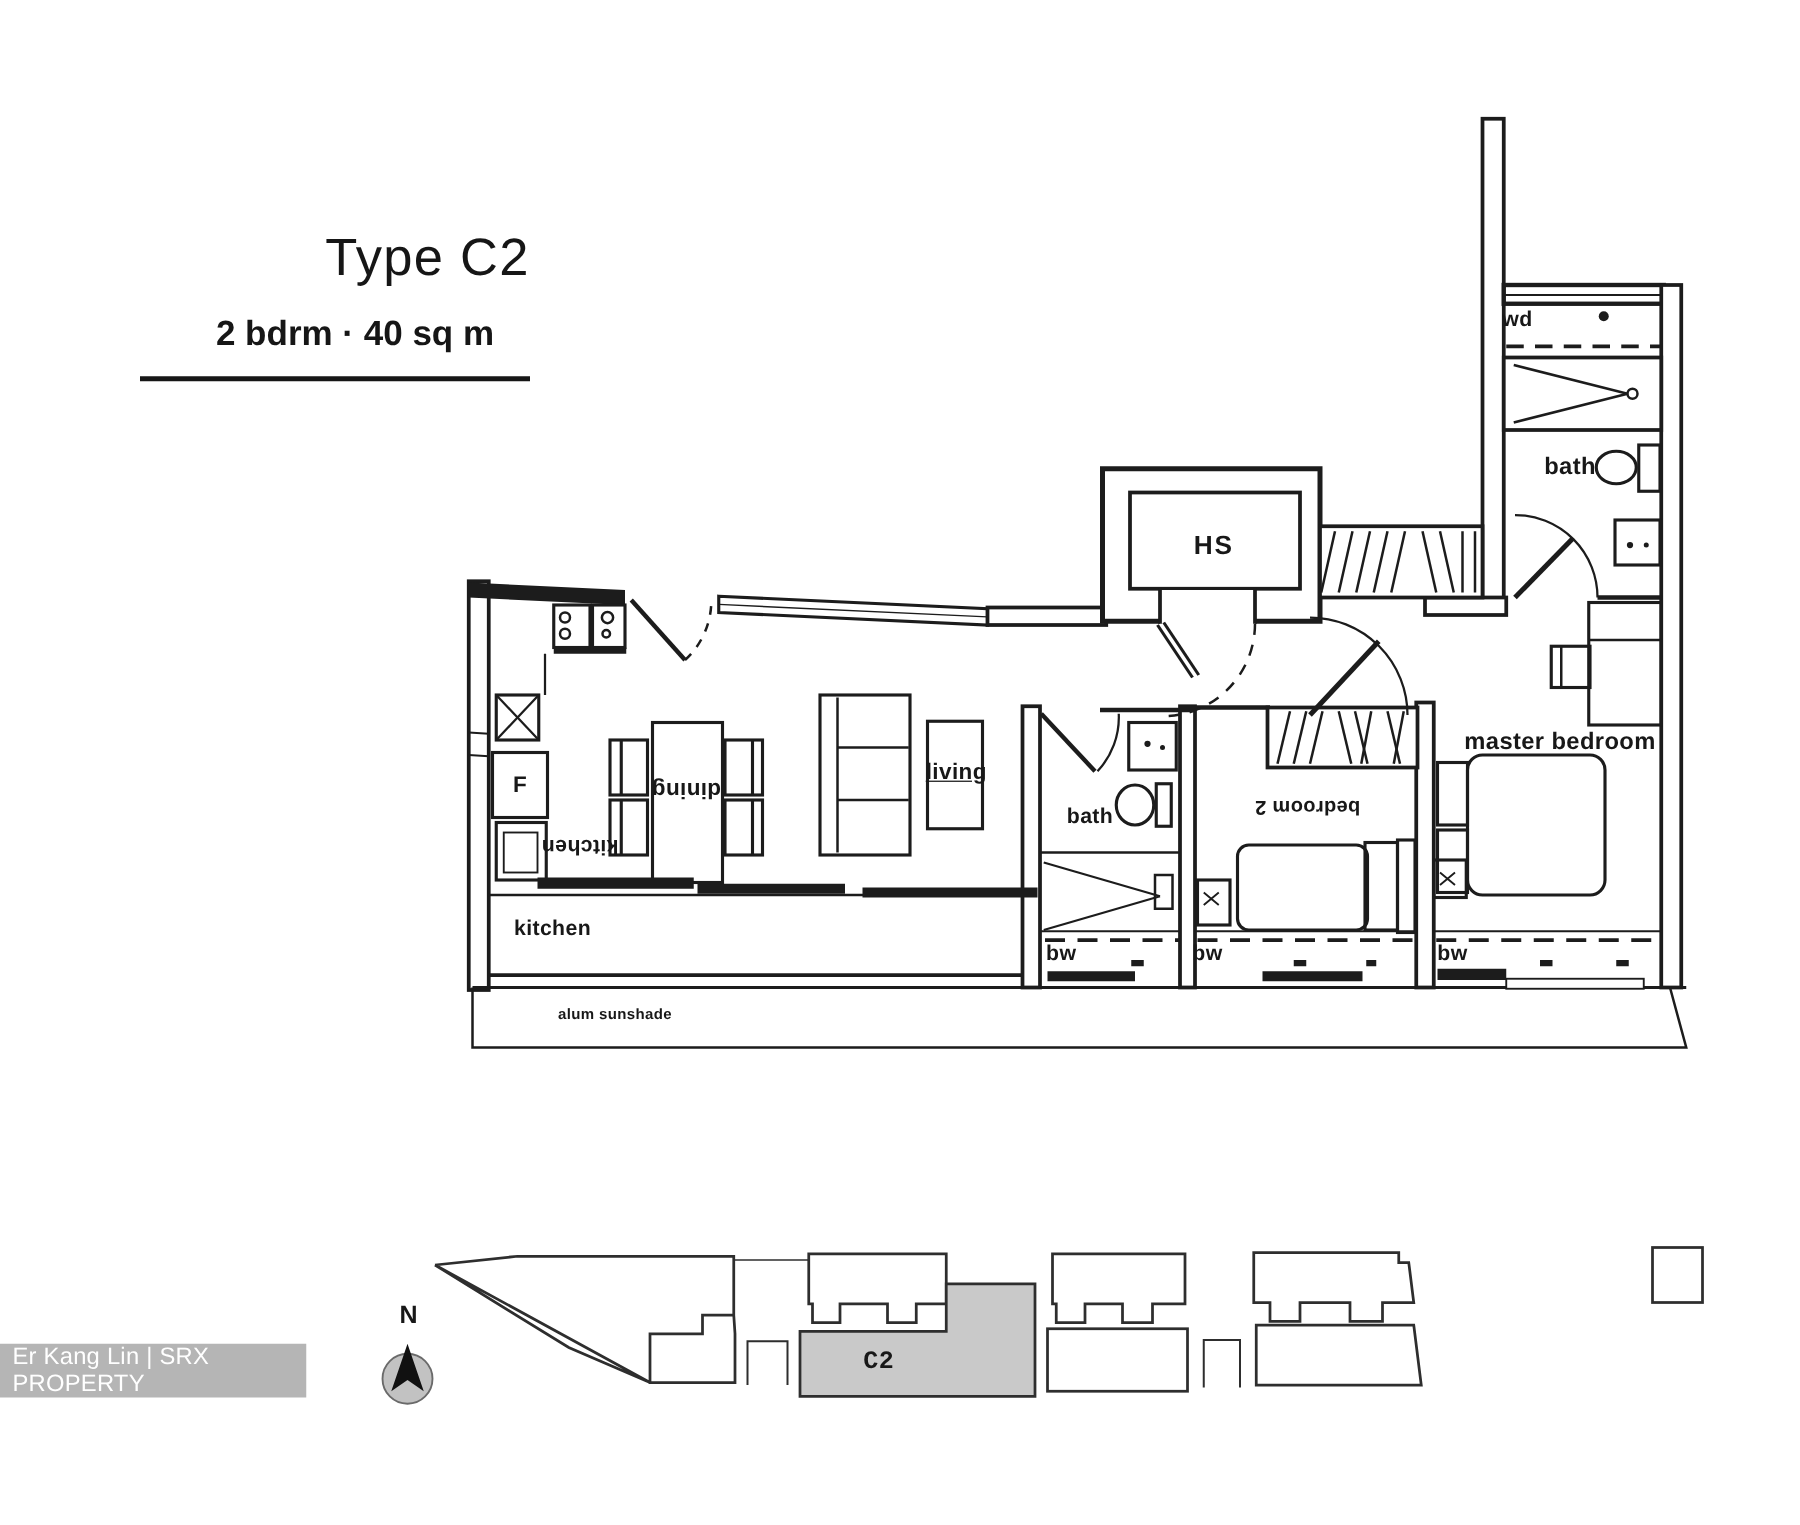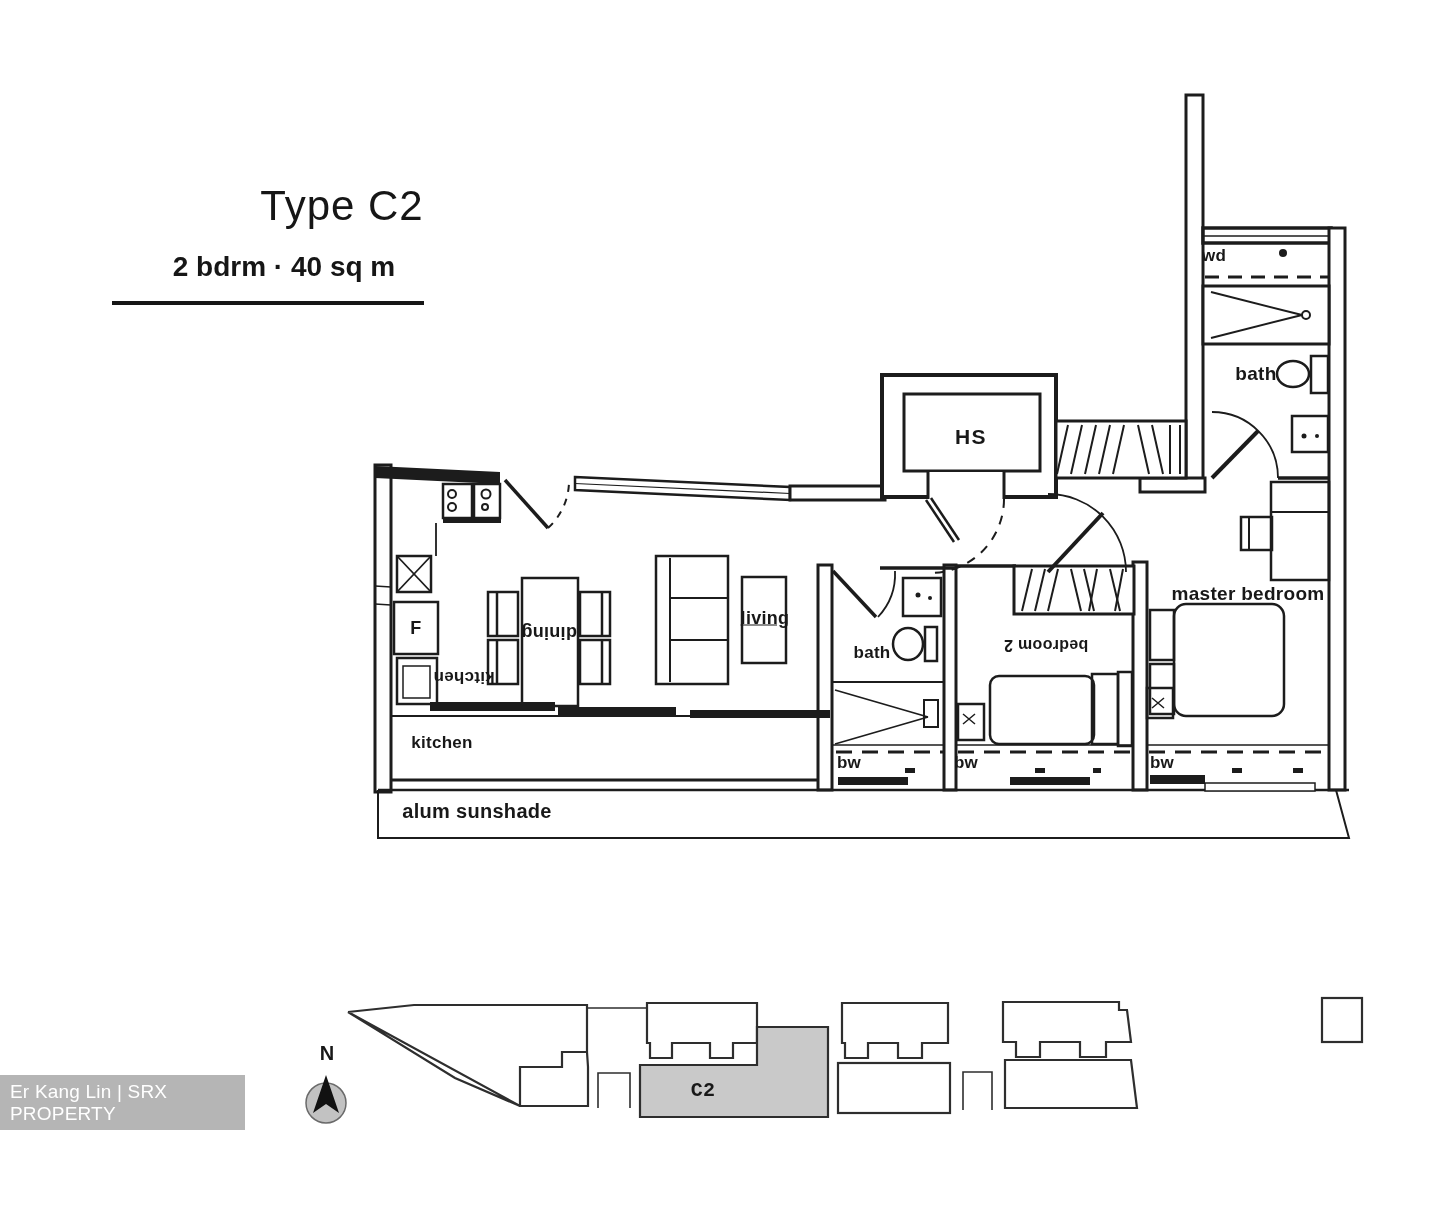--- a/index.html
+++ b/index.html
@@ -7,21 +7,21 @@
           font-family:"Liberation Sans", sans-serif;}
   .hdr{position:absolute;color:#161616;white-space:nowrap;transform:translateX(-50%);}
   .hdr-title{left:342px;top:182px;font-size:42px;font-weight:400;letter-spacing:1px;}
   .hdr-spec{left:284px;top:251px;font-size:28px;font-weight:700;}
   .hdr-rule{position:absolute;left:112px;top:301px;width:312px;height:4px;background:#161616;}
   .hdr-units{left:262px;top:330px;font-size:30px;font-weight:600;}
   .lbl{position:absolute;font-weight:700;color:#181818;white-space:nowrap;
        transform:translate(-50%,-50%);letter-spacing:.3px;}
   .rot{transform:translate(-50%,-50%) rotate(180deg);}
   svg{position:absolute;left:0;top:0;}
-  #wm{position:absolute;left:0;top:1075px;width:245px;height:55px;background:#b5b5b5;
+  #wm{position:absolute;left:0;top:1075px;width:245px;height:43px;background:#b5b5b5;
       display:flex;align-items:center;}
   #wm span{color:#ffffff;font-size:19px;padding-left:10px;letter-spacing:.2px;}
 </style>
 </head>
 <body>
 
 <div id="canvas">
 
   <div class="hdr hdr-title">Type C2</div>
   <div class="hdr hdr-spec">2 bdrm · 40 sq m</div>
@@ -243,21 +243,21 @@
   <div class="lbl" style="left:1256px;top:374px;font-size:19px;">bath</div>
   <div class="lbl" style="left:971px;top:437px;font-size:21px;letter-spacing:1.5px;text-align:center;">HS</div>
   <div class="lbl" style="left:765px;top:618px;font-size:18px;text-decoration:underline;">living</div>
   <div class="lbl rot" style="left:549px;top:632px;font-size:18px;filter:blur(.3px);">dining</div>
   <div class="lbl rot" style="left:464px;top:677px;font-size:17px;filter:blur(.4px);">kitchen</div>
   <div class="lbl" style="left:872px;top:653px;font-size:17px;filter:blur(.4px);">bath</div>
   <div class="lbl rot" style="left:1046px;top:645px;font-size:16px;filter:blur(.5px);">bedroom 2</div>
   <div class="lbl" style="left:1248px;top:594px;font-size:19px;">master bedroom</div>
   <div class="lbl" style="left:416px;top:628px;font-size:18px;">F</div>
   <div class="lbl" style="left:442px;top:743px;font-size:17px;">kitchen</div>
-  <div class="lbl" style="left:477px;top:811px;font-size:20px;">alum sunshade</div>
+  <div class="lbl" style="left:492px;top:811px;font-size:12px;">alum sunshade</div>
   <div class="lbl" style="left:849px;top:763px;font-size:17px;">bw</div>
   <div class="lbl" style="left:966px;top:763px;font-size:17px;">bw</div>
   <div class="lbl" style="left:1162px;top:763px;font-size:17px;">bw</div>
 
   <div class="lbl" style="left:703px;top:1090px;font-size:20px;font-family:Liberation Mono, monospace;">C2</div>
   <div class="lbl" style="left:327px;top:1053px;font-size:20px;">N</div>
 
   <div id="wm">
     <span>Er Kang Lin | SRX PROPERTY</span>
   </div>

